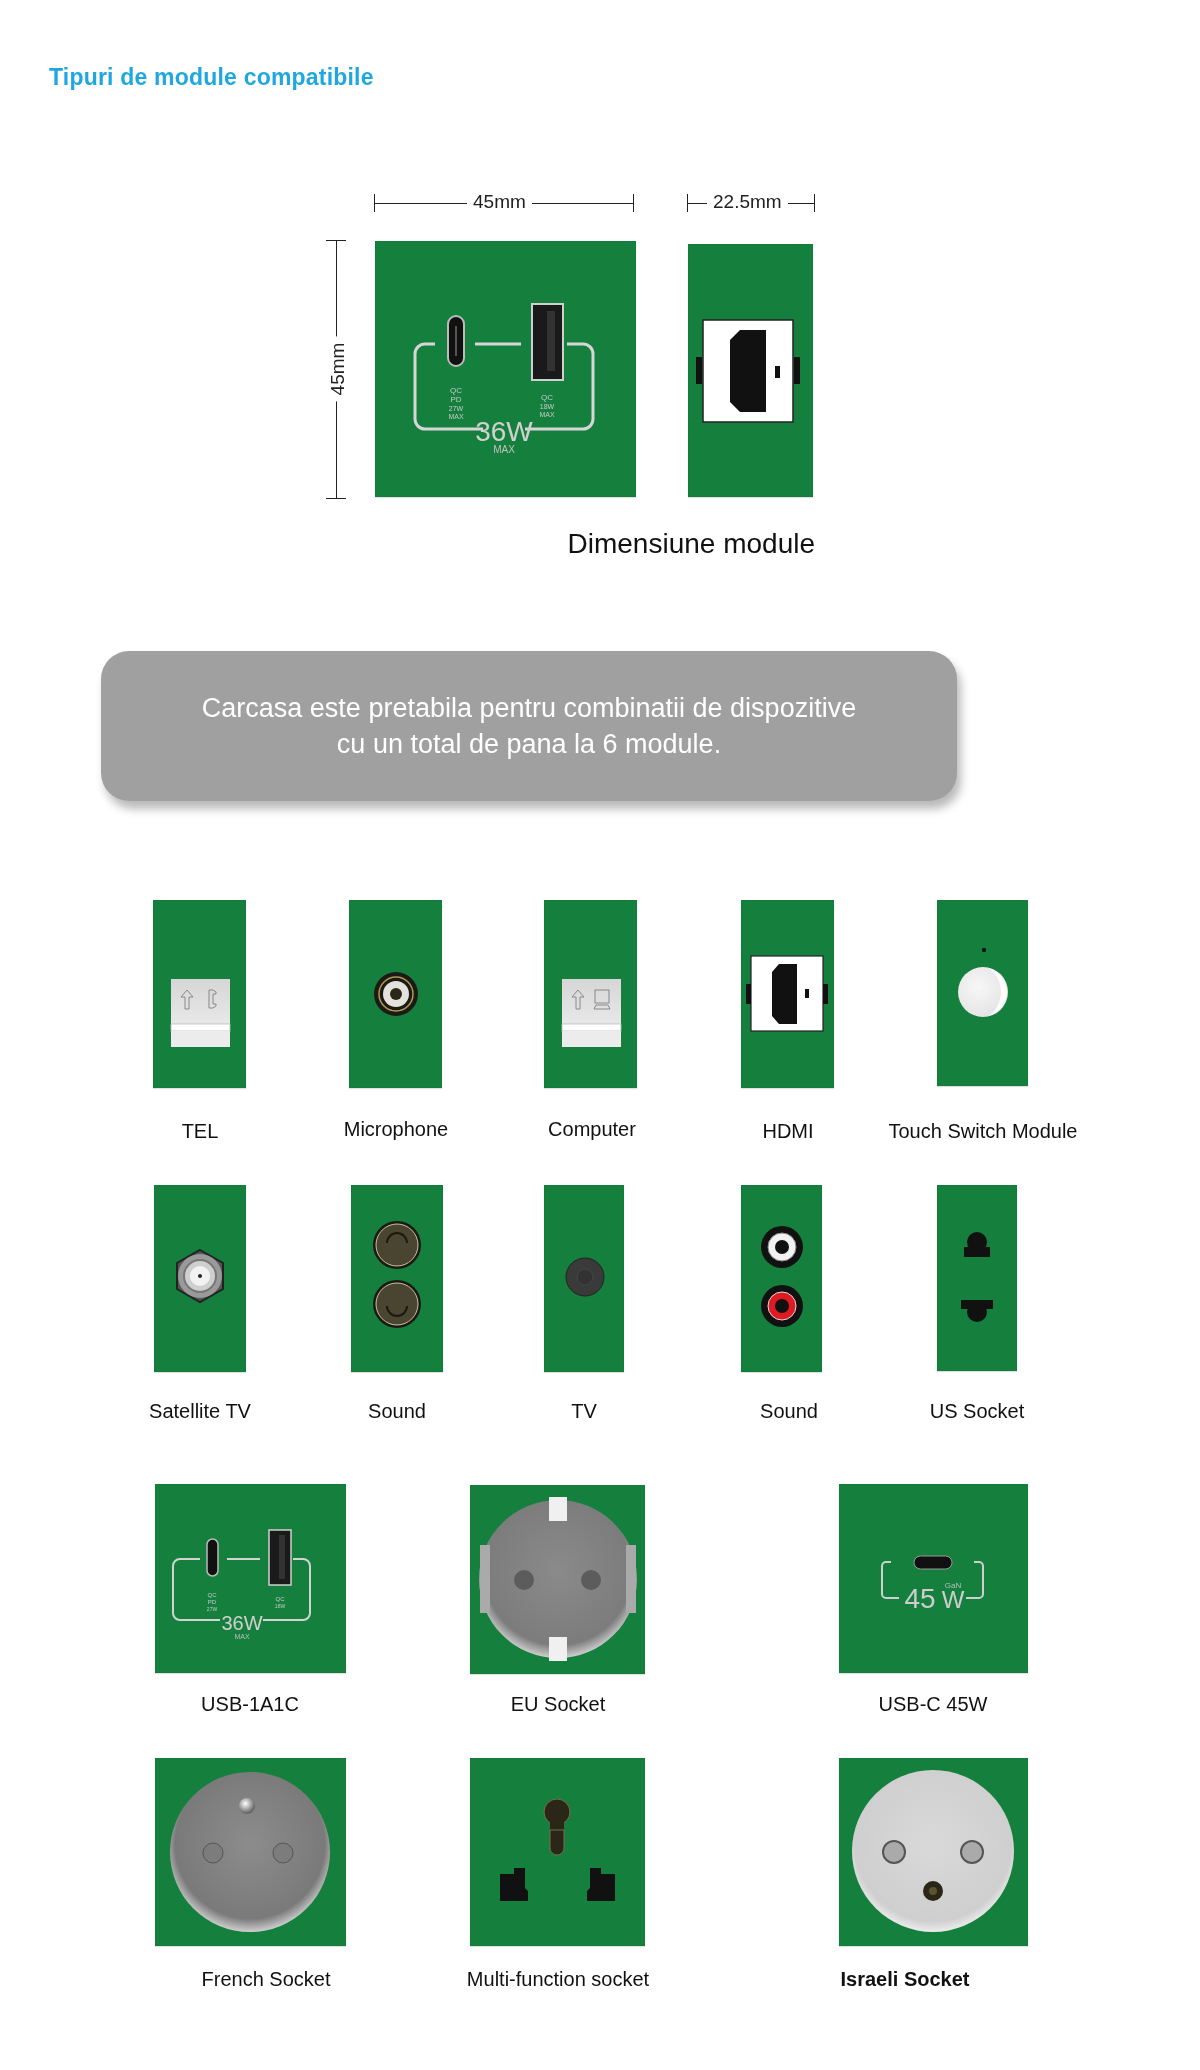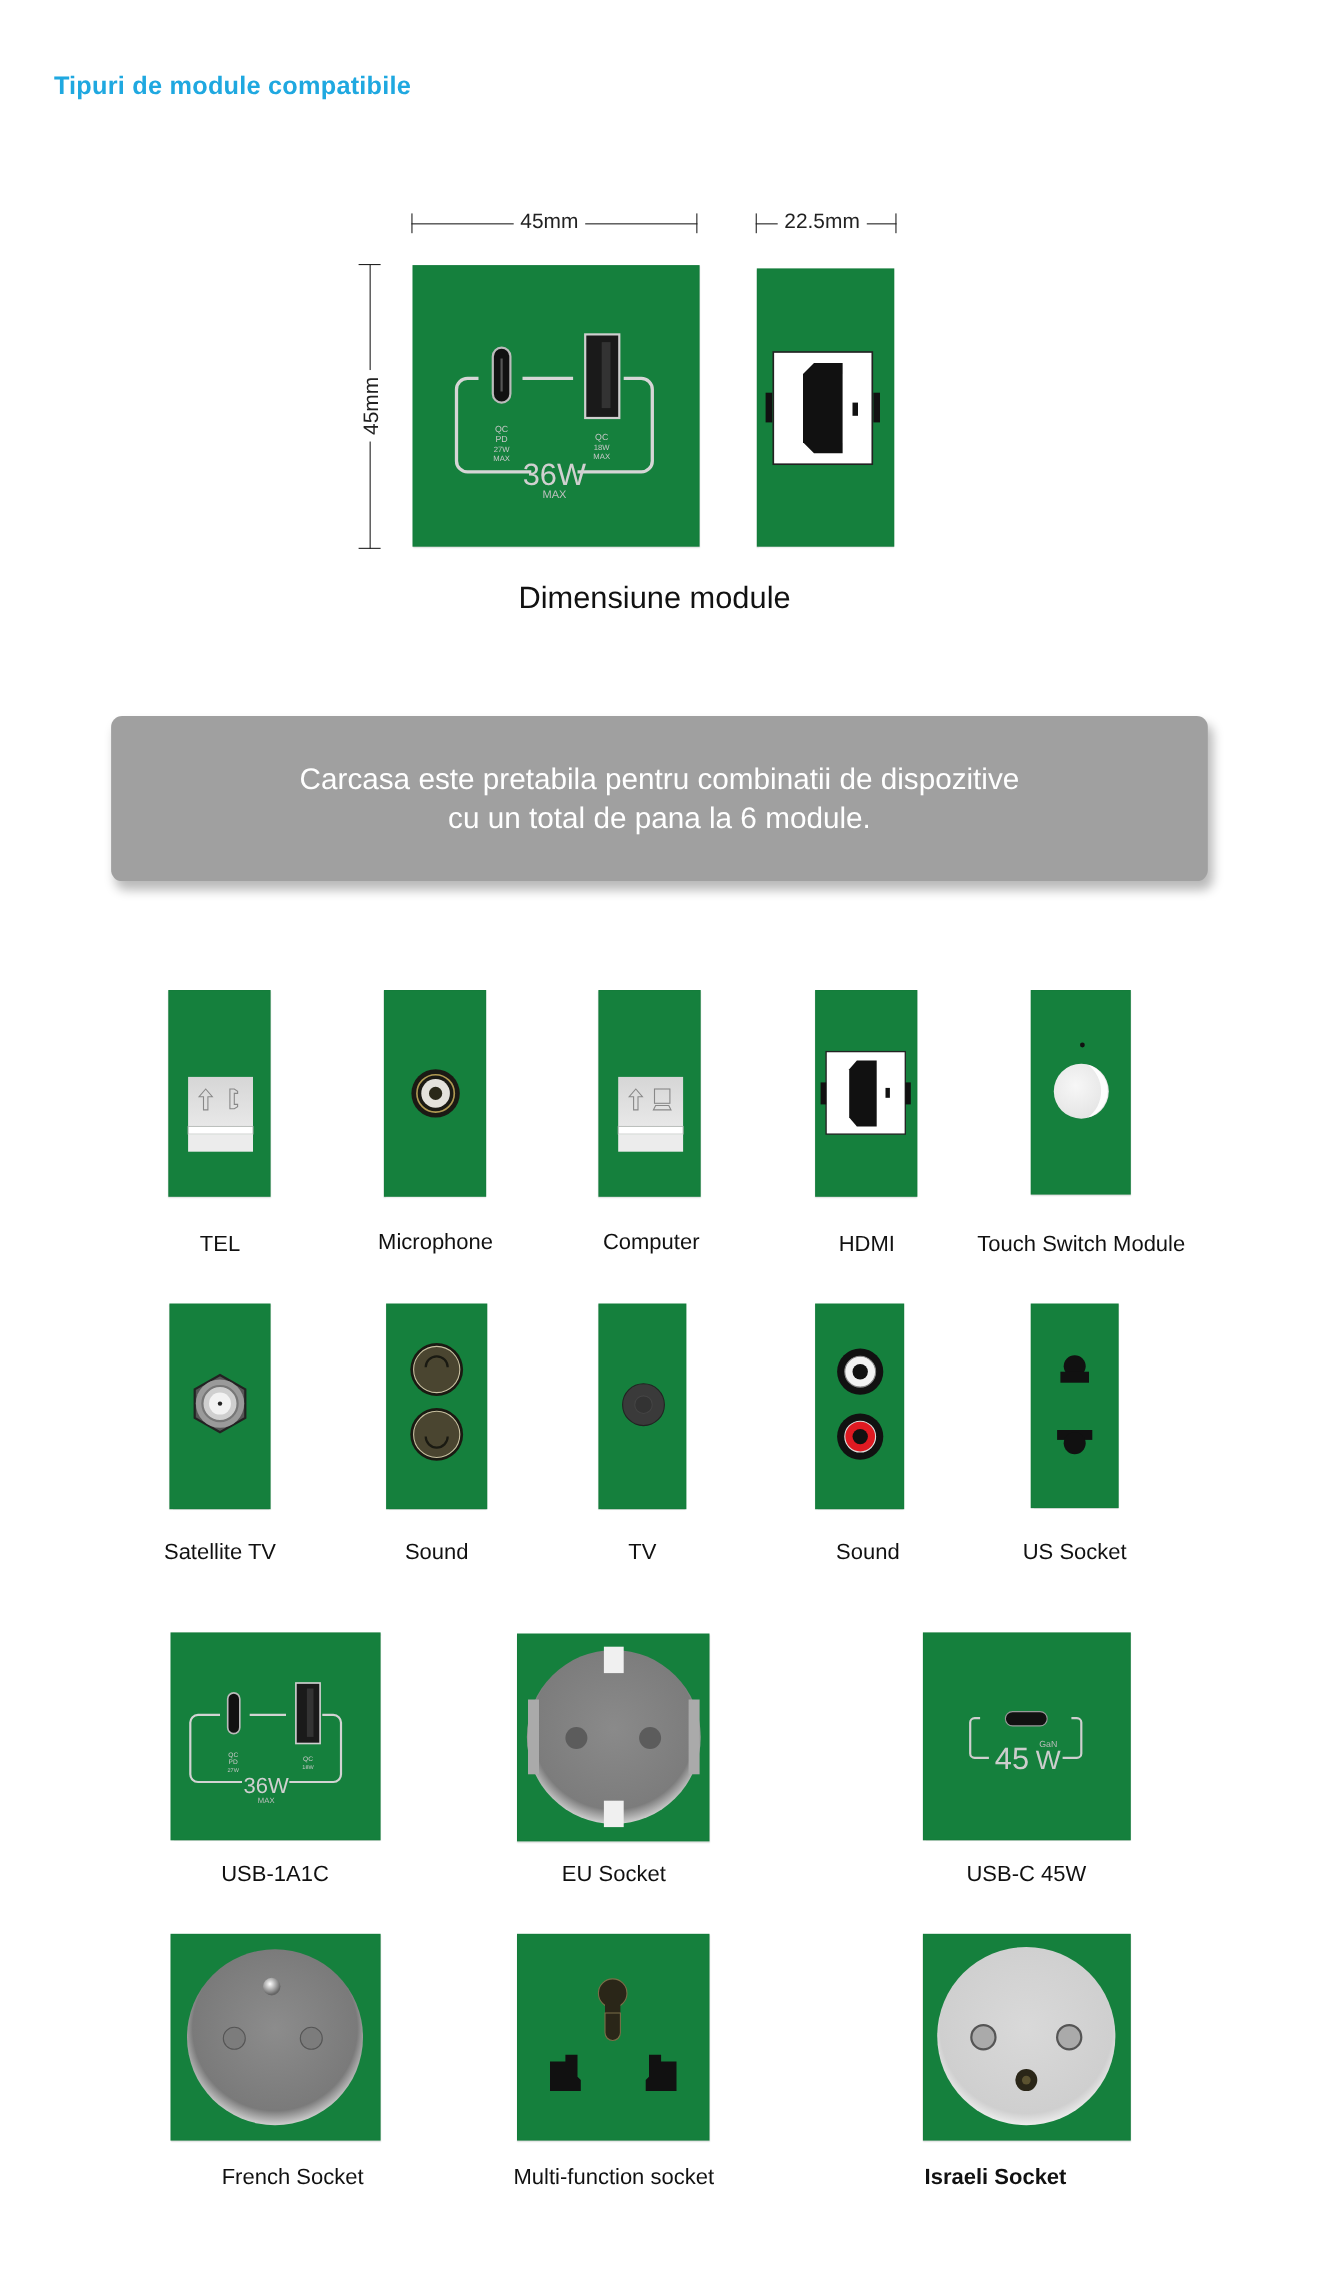--- a/index.html
+++ b/index.html
@@ -5,21 +5,21 @@
   html, body { margin:0; padding:0; background:#ffffff; }
   body { width:1200px; height:2070px; position:relative; overflow:hidden; font-family:"Liberation Sans", sans-serif; color:#111; }
   .abs { position:absolute; }
   .title { left:49px; top:64px; font-size:23px; font-weight:bold; color:#1fa8e0; letter-spacing:0.2px; white-space:nowrap; }
   .dim-h { height:1px; background:#222; }
   .dim-v { width:1px; background:#222; }
   .dim-label { font-size:19px; color:#222; white-space:nowrap; background:#fff; padding:0 6px; }
   .dim-label-v { font-size:19px; color:#222; white-space:nowrap; background:#fff; padding:0 6px; transform:rotate(-90deg); transform-origin:center; }
   .module { background:#15803d; box-shadow: 0 1px 1px rgba(0,0,0,0.12), inset 0 0 0 1px rgba(0,0,0,0.03); }
   .caption { font-size:28px; color:#111; text-align:center; white-space:nowrap; }
-  .notice { left:101px; top:651px; width:997px; height:150px; background:#a0a0a0; border-radius:10px; box-shadow: 4px 8px 10px rgba(0,0,0,0.28); color:#fff; text-align:center; font-size:27px; line-height:36px; display:flex; flex-direction:column; justify-content:center; }
+  .notice { left:101px; top:651px; width:856px; height:150px; background:#a0a0a0; border-radius:28px; box-shadow: 4px 8px 10px rgba(0,0,0,0.28); color:#fff; text-align:center; font-size:27px; line-height:36px; display:flex; flex-direction:column; justify-content:center; }
   .label { font-size:20px; color:#111; text-align:center; white-space:nowrap; }
   svg { display:block; }
 </style>
 </head>
 <body>
 
 <div class="abs title">Tipuri de module compatibile</div>
 
 <div>
 
@@ -62,21 +62,21 @@
   <div class="abs module" style="left:688px;top:244px;width:125px;height:253px;">
     <svg width="125" height="253" viewBox="0 0 125 253">
       <rect x="15" y="76" width="90" height="102" fill="#fff" stroke="#222" stroke-width="1.5"></rect>
       <rect x="8" y="113" width="6" height="27" fill="#111"></rect>
       <rect x="106" y="113" width="6" height="27" fill="#111"></rect>
       <path d="M52 86 h26 v82 h-26 l-10 -10 v-62 z" fill="#111"></path>
       <rect x="87" y="122" width="5" height="12" fill="#111"></rect>
     </svg>
   </div>
 
-  <div class="abs caption" style="left:375px;top:528px;width:440px;">Dimensiune module</div>
+  <div class="abs caption" style="left:375px;top:528px;width:440px;text-align:right;">Dimensiune module</div>
 </div>
 
 <div class="abs notice">
   <div>Carcasa este pretabila pentru combinatii de dispozitive</div>
   <div>cu un total de pana la 6 module.</div>
 </div>
 
 <div>
 
   <div class="abs module" style="left:153px;top:900px;width:93px;height:188px;">

